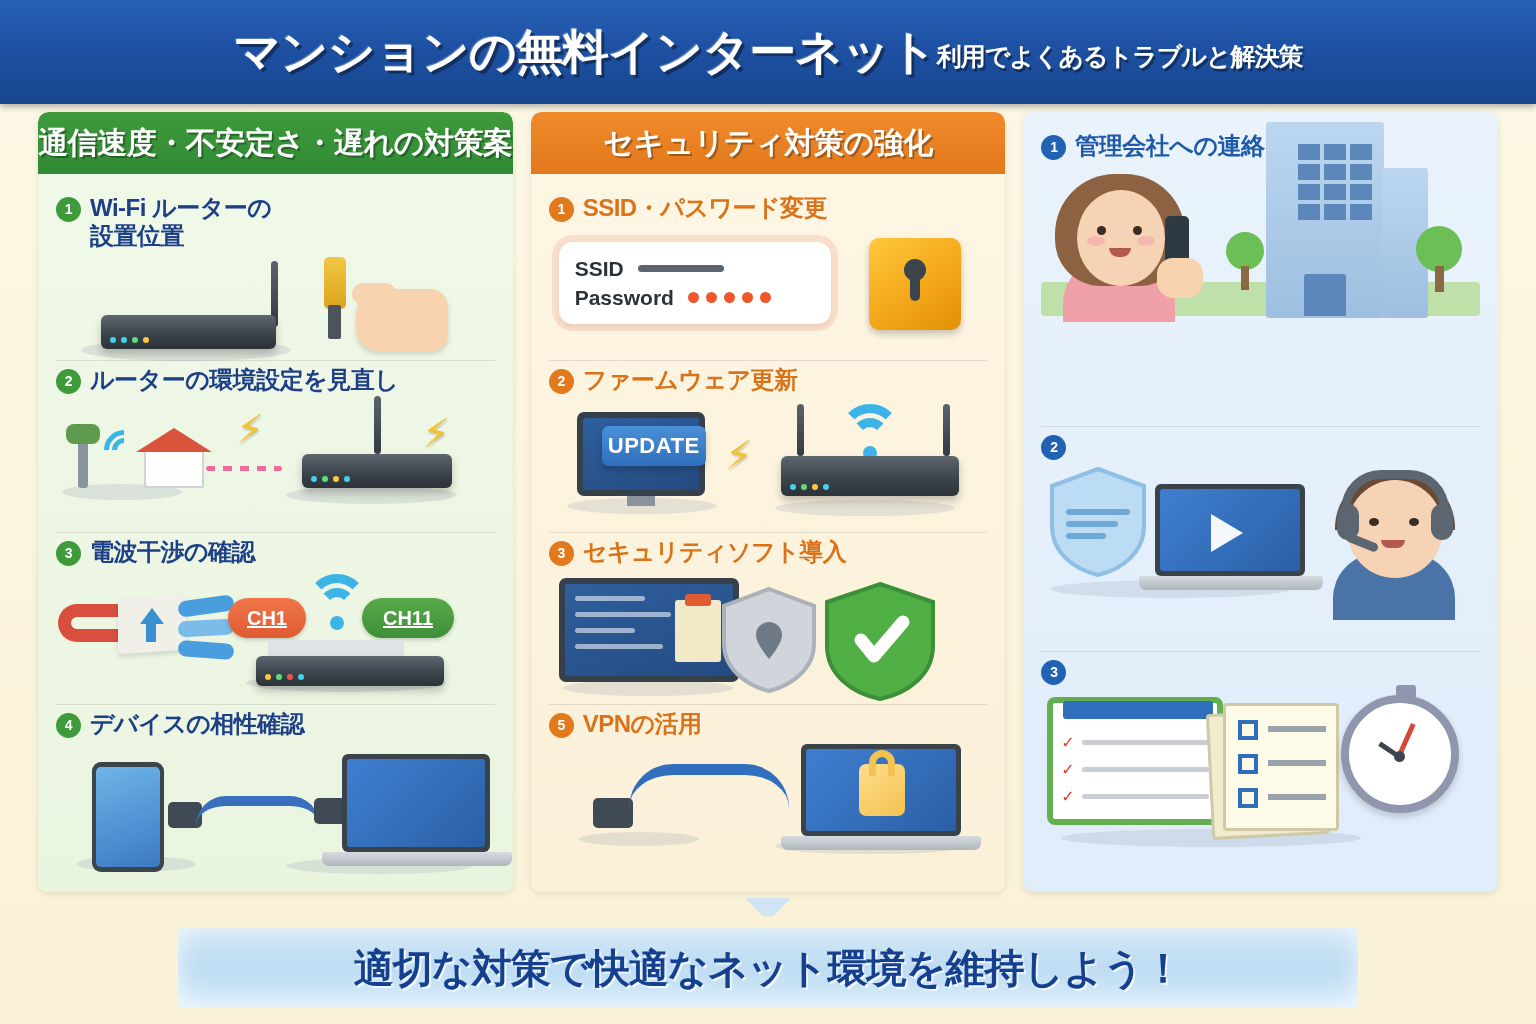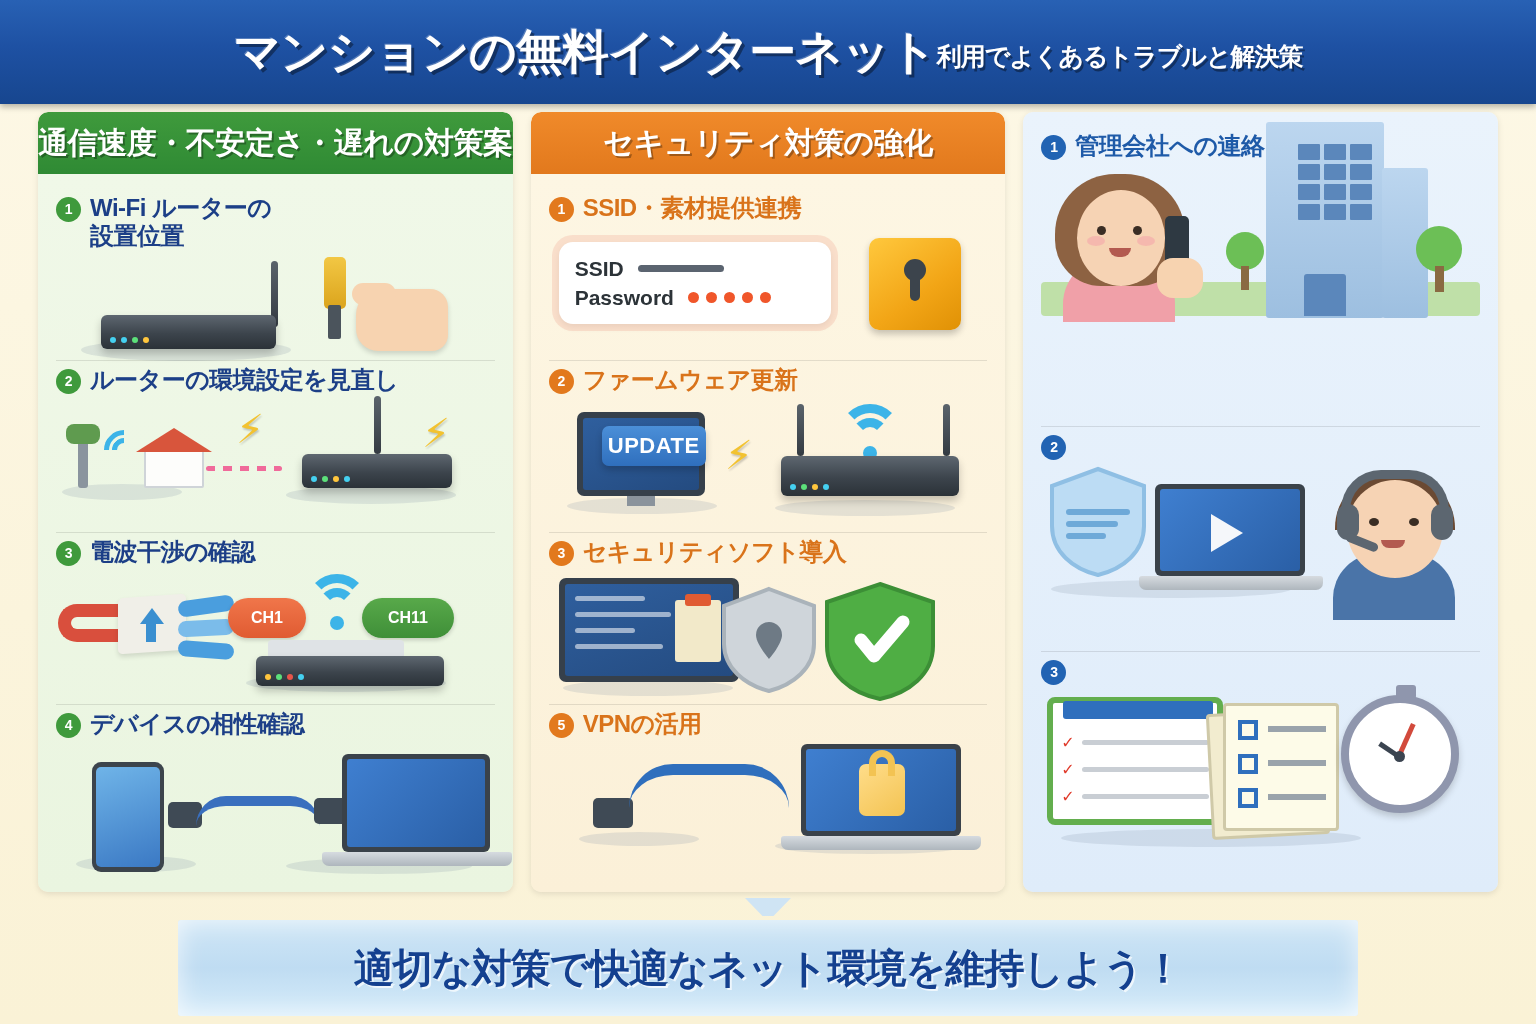--- a/index.html
+++ b/index.html
@@ -75,21 +75,21 @@
   .router .leds i { width: 6px; height: 6px; border-radius: 50%; display: block; }
   .antenna { position: absolute; width: 7px; border-radius: 4px; background: linear-gradient(180deg,#5a636b,#343b42); }
   .wifi-arc { position: absolute; border: 7px solid #3cb4e8; border-bottom-color: transparent; border-left-color: transparent; border-right-color: transparent; border-radius: 50%; }
   .dot { position: absolute; border-radius: 50%; }
   .laptop-base { position: absolute; background: linear-gradient(180deg,#d6dbe0,#aeb6bd); border-radius: 3px 3px 7px 7px; }
   .laptop-screen { position: absolute; background: #3a424a; border-radius: 6px; padding: 5px; }
   .laptop-screen > div { width: 100%; height: 100%; border-radius: 3px; background: linear-gradient(135deg,#3f7fd0,#2a5fa6); }
   .phone { position: absolute; background: #3c444c; border-radius: 9px; padding: 5px 4px; }
   .phone > div { width: 100%; height: 100%; border-radius: 5px; background: linear-gradient(160deg,#6fb4e8,#3b79c4); }
   .shadow-ell { position: absolute; border-radius: 50%; background: rgba(120,140,160,.18); }
-  .chip { position: absolute; border-radius: 30px; color: #fff; font-weight: 800; font-size: 16px; display: flex; align-items: center; justify-content: center; box-shadow: 0 2px 4px rgba(0,0,0,.18); }
+  .chip { position: absolute; border-radius: 30px; color: #fff; font-weight: 800; font-size: 20px; display: flex; align-items: center; justify-content: center; box-shadow: 0 2px 4px rgba(0,0,0,.18); text-decoration: underline; }
   .bolt { position: absolute; color: #f2c230; font-size: 40px; font-weight: 900; text-shadow: 1px 2px 2px rgba(0,0,0,.2); }
   .shield { position: absolute; }
   .pad {
     position: absolute; background: #fff; border-radius: 14px;
     box-shadow: 0 0 0 7px rgba(245,200,180,.5), 0 3px 6px rgba(0,0,0,.12);
     display: flex; flex-direction: column; justify-content: center; gap: 5px; padding: 10px 16px;
   }
   .pad .row { display: flex; align-items: center; gap: 14px; font-size: 21px; font-weight: 700; color: #2c3338; }
   .pad .bar { width: 86px; height: 7px; border-radius: 4px; background: #5b6470; }
   .pad .pwd { display: flex; gap: 7px; }
@@ -118,21 +118,21 @@
   .note { position: absolute; background: #fdfbe8; border: 3px solid #cfc9a8; border-radius: 4px; }
   .checklist { position: absolute; background: #fff; border: 6px solid #63ae4e; border-radius: 8px; padding: 10px 8px; }
   .checklist .cl { display: flex; align-items: center; gap: 7px; margin-bottom: 8px; }
   .checklist .cl b { color: #e03a2a; font-size: 16px; }
   .checklist .cl span { display: block; height: 5px; border-radius: 3px; background: #c9ced4; flex: 1; }
 
   
   .footer-wrap { position: absolute; left: 0; top: 898px; width: 1536px; height: 126px; display: flex; align-items: center; justify-content: center; }
   .footer-tab { position: absolute; top: 0; left: 50%; transform: translateX(-50%); width: 46px; height: 18px; background: #cfe4f4; clip-path: polygon(0 0, 100% 0, 62% 100%, 38% 100%); }
   .footer-banner {
-    width: 1180px; height: 96px; margin-top: 14px;
+    width: 1180px; height: 80px; margin-top: 14px;
     background: linear-gradient(180deg,#cfe6f6 0%, #bfdcf2 50%, #d6ecfa 100%);
     display: flex; align-items: center; justify-content: center;
     box-shadow: inset 0 0 26px rgba(255,255,255,.75);
     border-radius: 3px;
   }
   .footer-text {
     font-size: 40px; font-weight: 900; color: #14408f; letter-spacing: -1px;
     text-shadow: 2px 2px 0 rgba(255,255,255,.7);
     white-space: nowrap;
   }
@@ -276,21 +276,21 @@
       </div>
     </div>
 
     <div class="col col-orange">
       <div class="col-head">セキュリティ対策の強化</div>
       <div class="col-body">
 
         <div class="item">
           <div class="item-title">
             <span class="num">1</span>
-            <span>SSID・素材提供連携</span>
+            <span>SSID・パスワード変更</span>
           </div>
           <div class="art">
             <div class="pad" style="left:10px;top:18px;width:272px;height:82px;">
               <div class="row">
                 <span>SSID</span>
                 <span class="bar"></span>
               </div>
               <div class="row">
                 <span>Password</span>
                 <span class="pwd">

